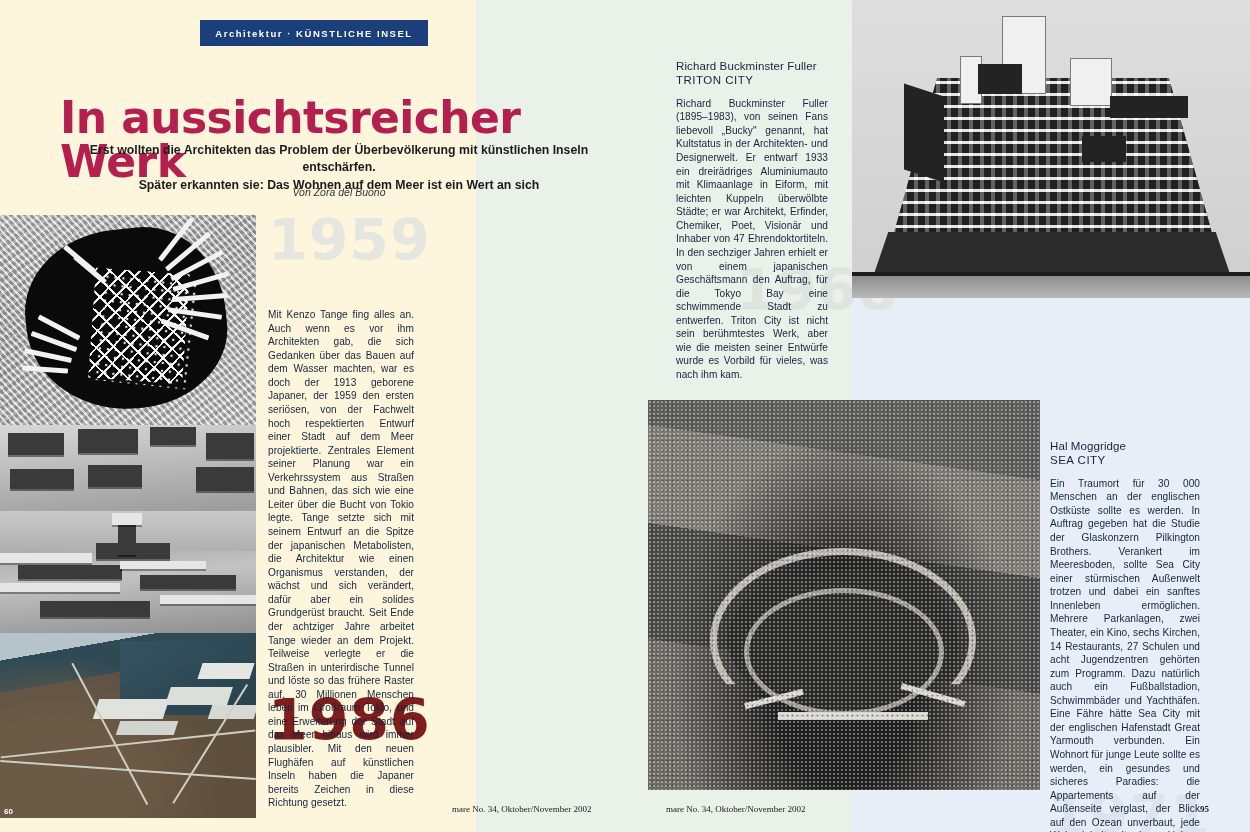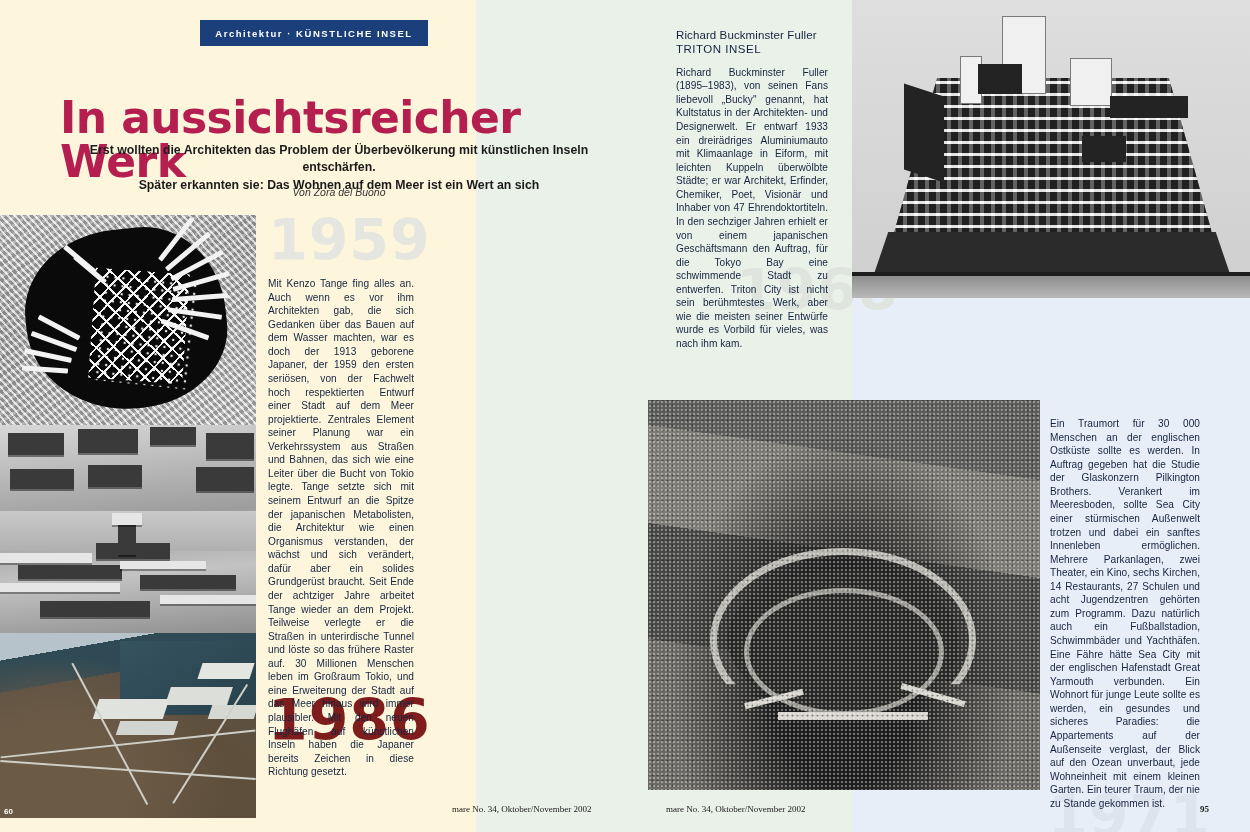--- a/index.html
+++ b/index.html
@@ -202,21 +202,21 @@
   }
   .ph-seacity .arc2 {
     position: absolute; left: 96px; top: 188px; width: 200px; height: 128px;
     border: 5px solid #b4b2ab;
     border-radius: 50%;
     opacity: .85;
   }
   .ph-seacity .quay { position: absolute; background: #d8d6cf; }
 
   
-  .col { position: absolute; }
+  .col { position: absolute; margin-top: 31px; }
   .col h3 {
     font-size: 11.5px; font-weight: 400; color: #14233f;
     line-height: 1.25; margin-bottom: 0; letter-spacing: .1px;
   }
   .col h3 .cap2 { display: block; letter-spacing: .5px; }
   .col p {
     font-size: 10.1px; line-height: 1.345;
     color: #13233e; text-align: justify;
     hyphens: auto; margin-top: 9px;
     letter-spacing: .05px;
@@ -351,26 +351,30 @@
     <div class="speck"></div>
   </div>
 
   <div class="col col-tange">
     <p>Mit Kenzo Tange fing alles an. Auch wenn es vor ihm Architekten gab, die sich Gedanken über das Bauen auf dem Wasser machten, war es doch der 1913 geborene Japaner, der 1959 den ersten seriösen, von der Fachwelt hoch respektierten Entwurf einer Stadt auf dem Meer projektierte. Zentrales Element seiner Planung war ein Verkehrssystem aus Straßen und Bahnen, das sich wie eine Leiter über die Bucht von Tokio legte. Tange setzte sich mit seinem Entwurf an die Spitze der japanischen Metabolisten, die Architektur wie einen Organismus verstanden, der wächst und sich verändert, dafür aber ein solides Grundgerüst braucht. Seit Ende der achtziger Jahre arbeitet Tange wieder an dem Projekt. Teilweise verlegte er die Straßen in unterirdische Tunnel und löste so das frühere Raster auf. 30 Millionen Menschen leben im Großraum Tokio, und eine Erweiterung der Stadt auf das Meer hinaus wird immer plausibler. Mit den neuen Flughäfen auf künstlichen Inseln haben die Japaner bereits Zeichen in diese Richtung gesetzt.</p>
   </div>
 
   <div class="col col-fuller">
     <h3>
       <span>Richard Buckminster Fuller</span>
-      <span class="cap2">TRITON INSEL</span>
+      <span class="cap2">TRITON CITY</span>
     </h3>
     <p>Richard Buckminster Fuller (1895–1983), von seinen Fans liebevoll „Bucky" genannt, hat Kultstatus in der Architekten- und Designerwelt. Er entwarf 1933 ein dreirädriges Aluminiumauto mit Klimaanlage in Eiform, mit leichten Kuppeln überwölbte Städte; er war Architekt, Erfinder, Chemiker, Poet, Visionär und Inhaber von 47 Ehrendoktortiteln. In den sechziger Jahren erhielt er von einem japanischen Geschäftsmann den Auftrag, für die Tokyo Bay eine schwimmende Stadt zu entwerfen. Triton City ist nicht sein berühmtestes Werk, aber wie die meisten seiner Entwürfe wurde es Vorbild für vieles, was nach ihm kam.</p>
   </div>
 
   <div class="col col-seacity">
+    <h3>
+      <span>Hal Moggridge</span>
+      <span class="cap2">SEA CITY</span>
+    </h3>
     <p>Ein Traumort für 30 000 Menschen an der englischen Ostküste sollte es werden. In Auftrag gegeben hat die Studie der Glaskonzern Pilkington Brothers. Verankert im Meeresboden, sollte Sea City einer stürmischen Außenwelt trotzen und dabei ein sanftes Innenleben ermöglichen. Mehrere Parkanlagen, zwei Theater, ein Kino, sechs Kirchen, 14 Restaurants, 27 Schulen und acht Jugendzentren gehörten zum Programm. Dazu natürlich auch ein Fußballstadion, Schwimmbäder und Yachthäfen. Eine Fähre hätte Sea City mit der englischen Hafenstadt Great Yarmouth verbunden. Ein Wohnort für junge Leute sollte es werden, ein gesundes und sicheres Paradies: die Appartements auf der Außenseite verglast, der Blick auf den Ozean unverbaut, jede Wohneinheit mit einem kleinen Garten. Ein teurer Traum, der nie zu Stande gekommen ist.</p>
   </div>
 
   <div class="footer footer-left">mare No. 34, Oktober/November 2002</div>
   <div class="footer footer-right">mare No. 34, Oktober/November 2002</div>
   <div class="pagenum pagenum-right">95</div>
 
 </div>
 
 </body></html>

